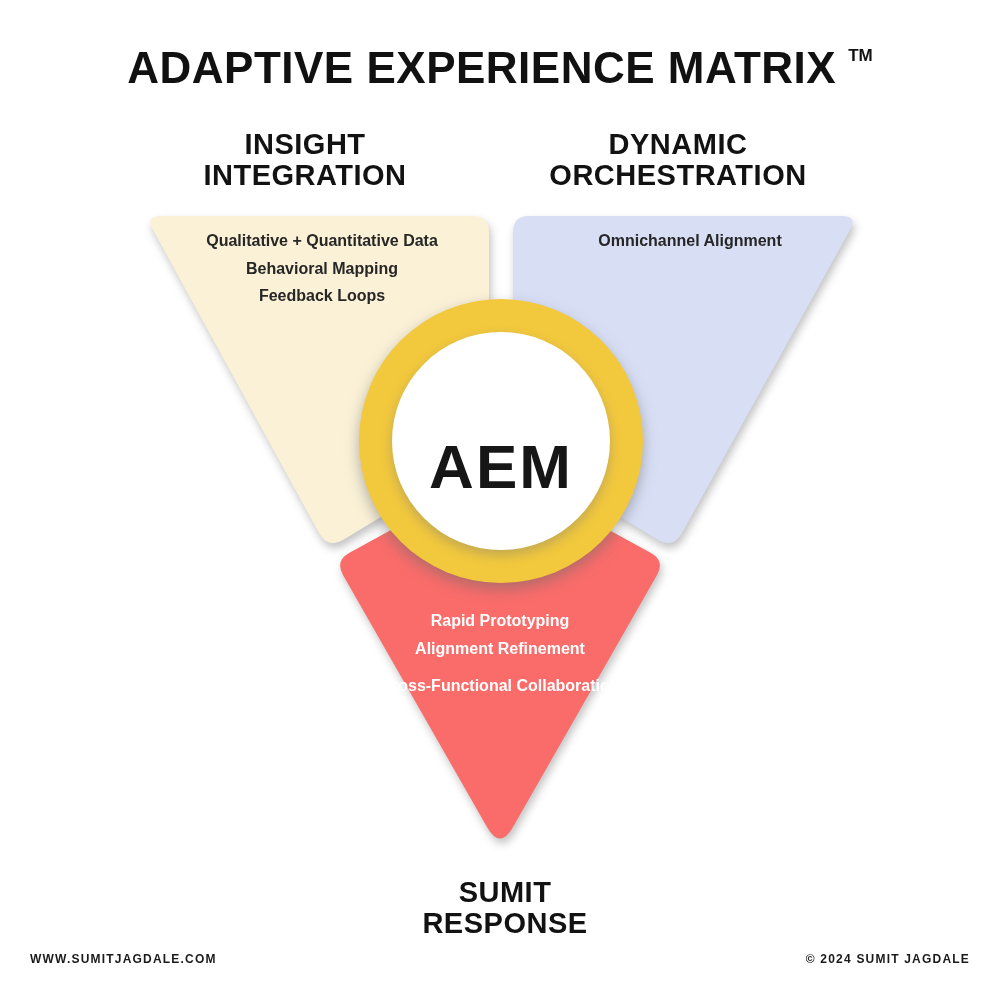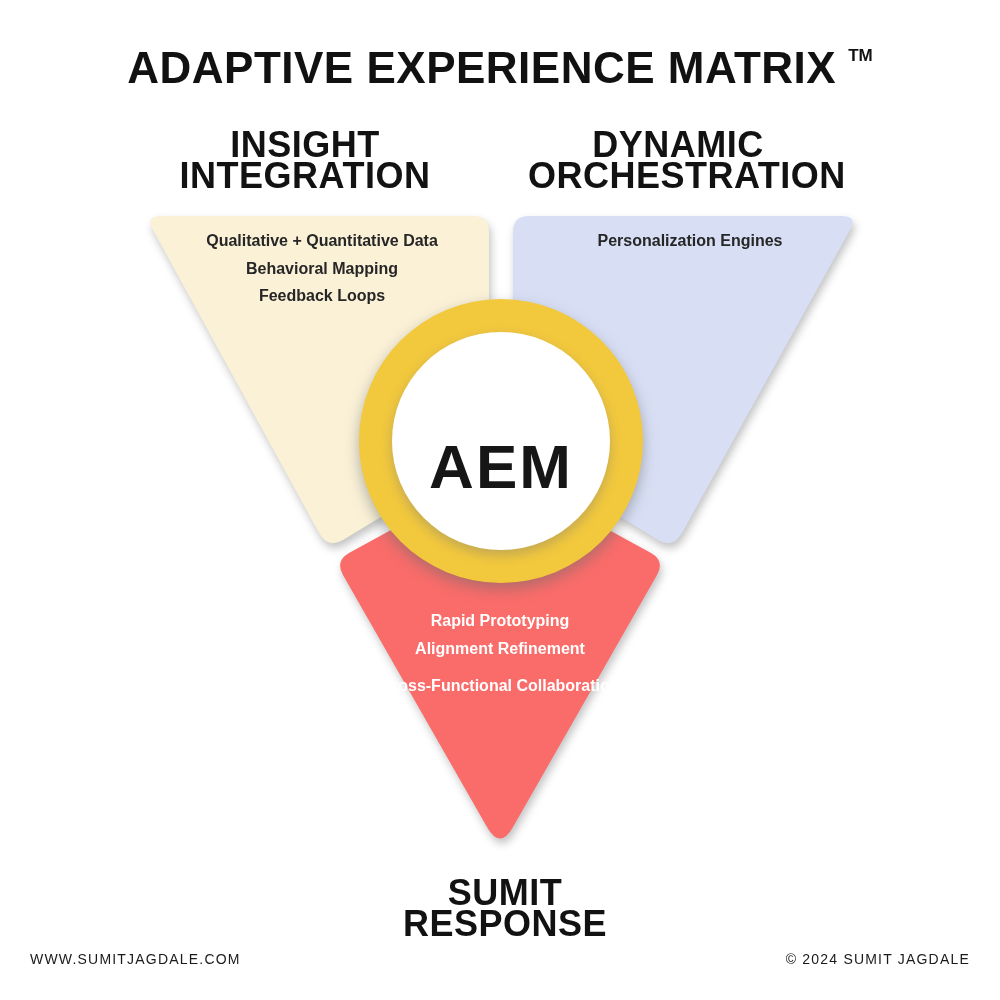--- a/index.html
+++ b/index.html
@@ -21,21 +21,21 @@
   .title{
     left:0;right:0;top:33px;
     font-size:44px;line-height:46px;font-weight:800;
     letter-spacing:0.5px;color:#111111;
   }
   .title .tm{
     font-size:17px;font-weight:800;vertical-align:22px;margin-left:12px;letter-spacing:0;
   }
 
   .quad-heading{
-    font-size:36px;line-height:31px;font-weight:800;
+    font-size:29px;line-height:31px;font-weight:800;
     letter-spacing:0.5px;color:#121212;
   }
   .hdr-insight{left:155px;top:129px;width:300px;}
   .hdr-dynamic{left:528px;top:129px;width:300px;}
   .hdr-agile{left:355px;top:877px;width:300px;}
 
   .quad-items{
     font-size:16px;line-height:27.5px;font-weight:600;color:#262626;
   }
   .items-insight{left:152px;top:227px;width:340px;}
@@ -44,21 +44,21 @@
   .items-agile .wrap-item{max-width:250px;margin:10px auto;}
 
   .aem-label{
     left:401px;top:406px;width:200px;
     font-size:62px;line-height:66px;font-weight:800;
     letter-spacing:2px;color:#161616;margin-top:28px;
   }
 
   .footer-text{
     top:950px;
-    font-size:14px;line-height:18px;font-weight:400;
+    font-size:12px;line-height:18px;font-weight:700;
     letter-spacing:1.2px;color:#1a1a1a;
   }
   .footer-left{left:30px;}
   .footer-right{right:30px;}
 </style>
 </head>
 <body>
 
 <div id="stage">
 
@@ -88,21 +88,21 @@
     <div>ORCHESTRATION</div>
   </div>
 
   <div class="abs ctr quad-items items-insight">
     <div>Qualitative + Quantitative Data</div>
     <div>Behavioral Mapping</div>
     <div>Feedback Loops</div>
   </div>
 
   <div class="abs ctr quad-items items-dynamic">
-    <div>Personalization Engines</div>
+    <div>Omnichannel Alignment</div>
   </div>
 
   <div class="abs ctr quad-items items-agile">
     <div>Rapid Prototyping</div>
     <div>Alignment Refinement</div>
     <div class="wrap-item">Cross-Functional Collaboration</div>
   </div>
 
   <div class="abs ctr aem-label">AEM</div>
 

